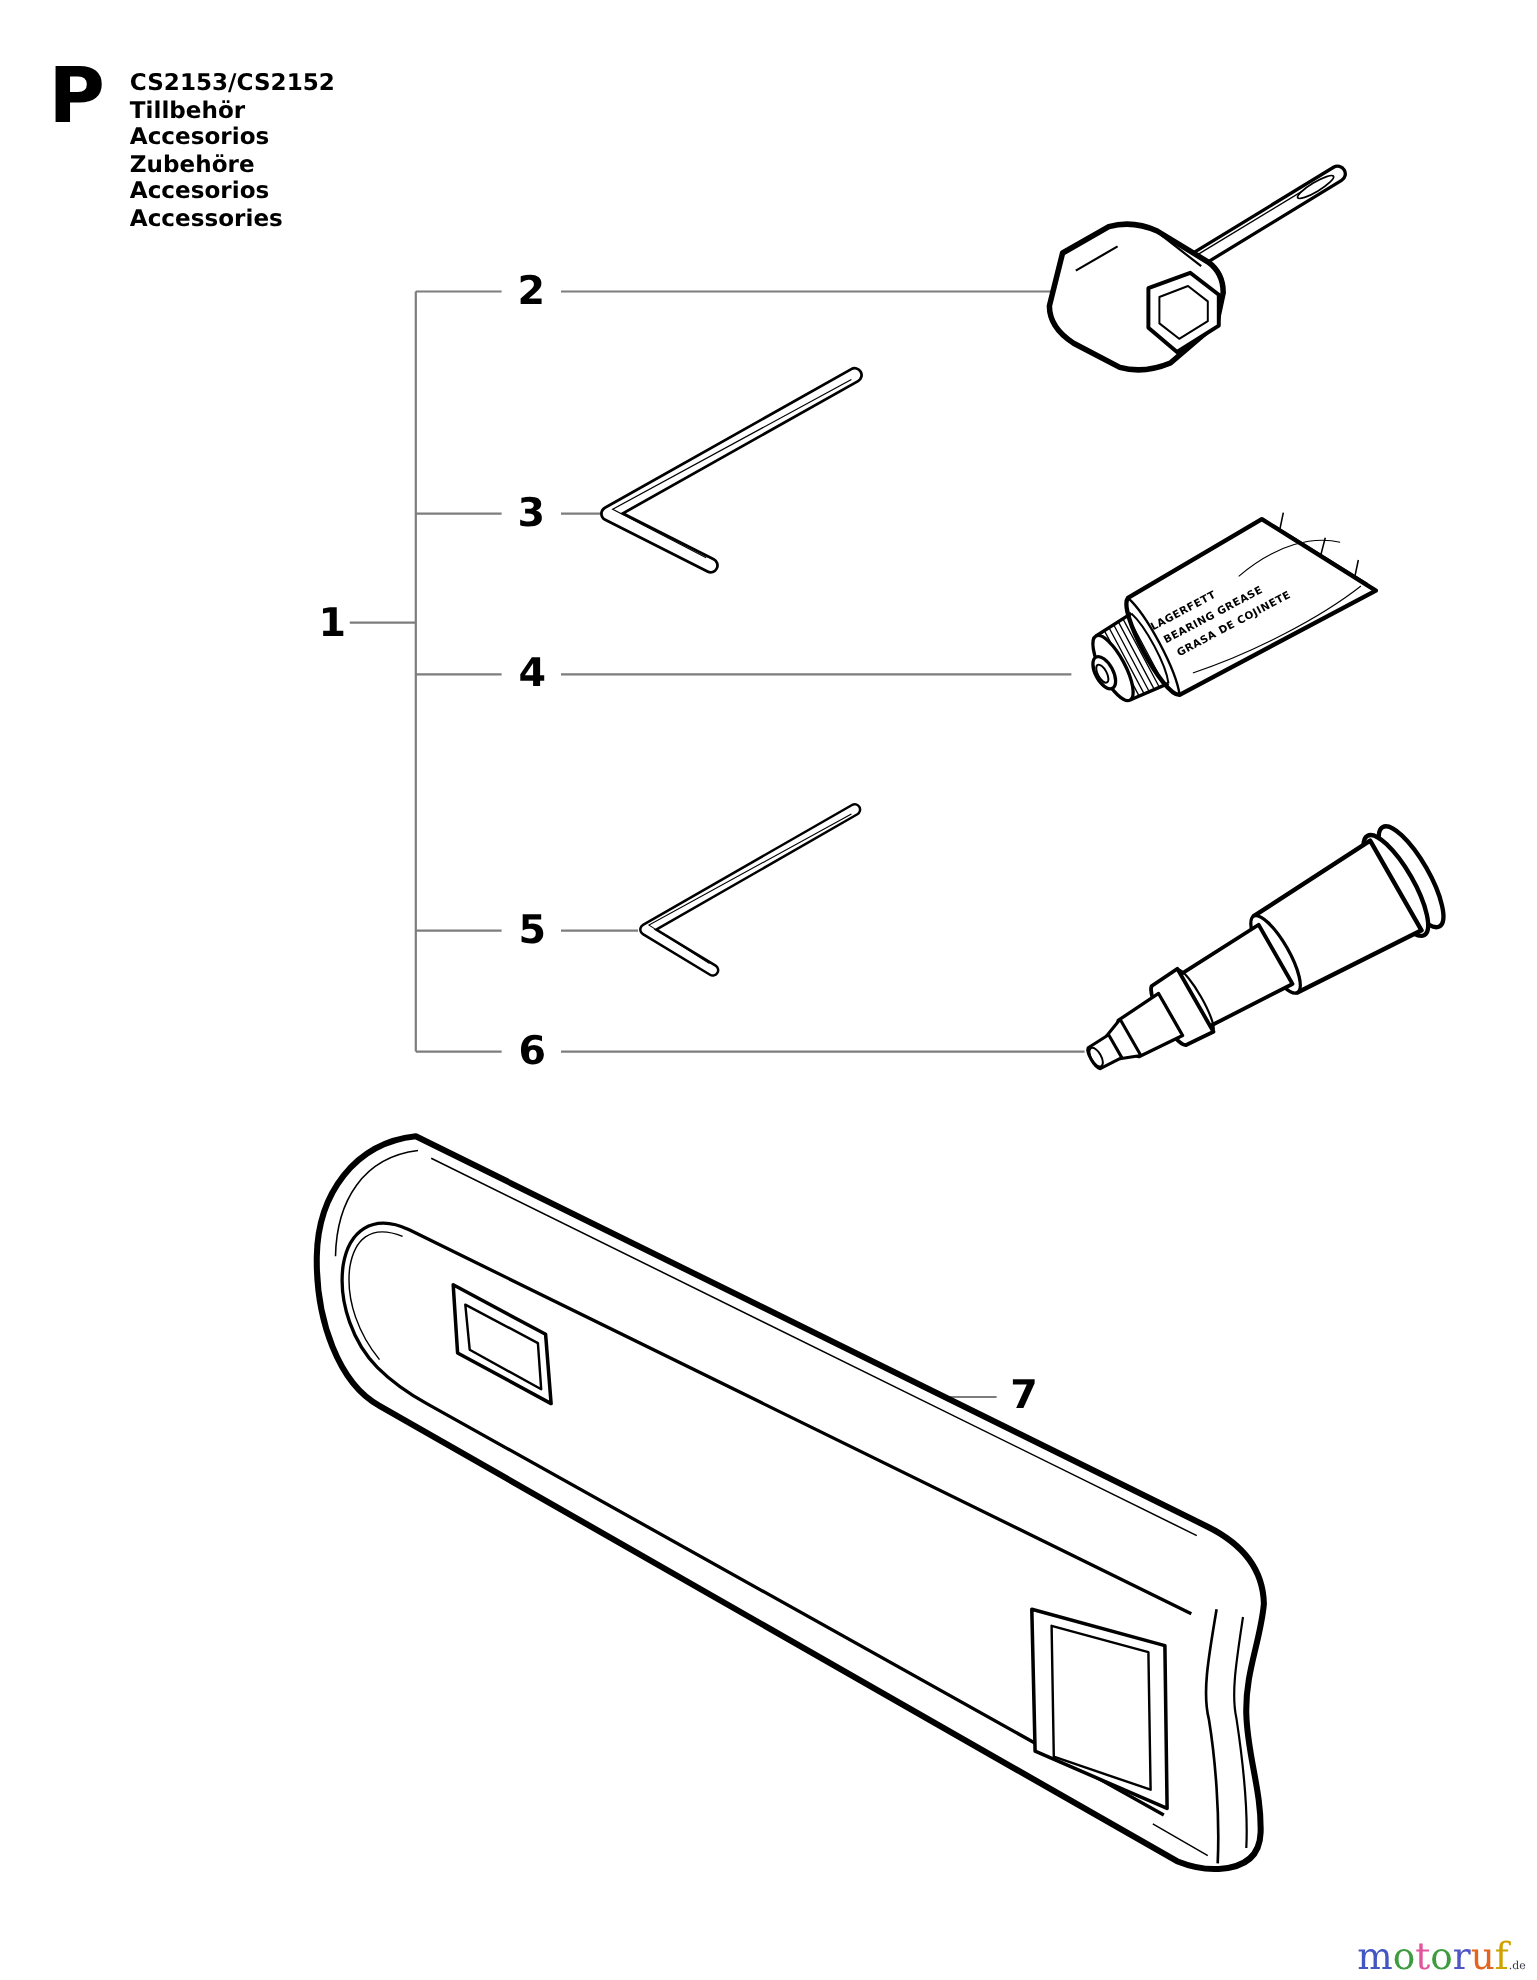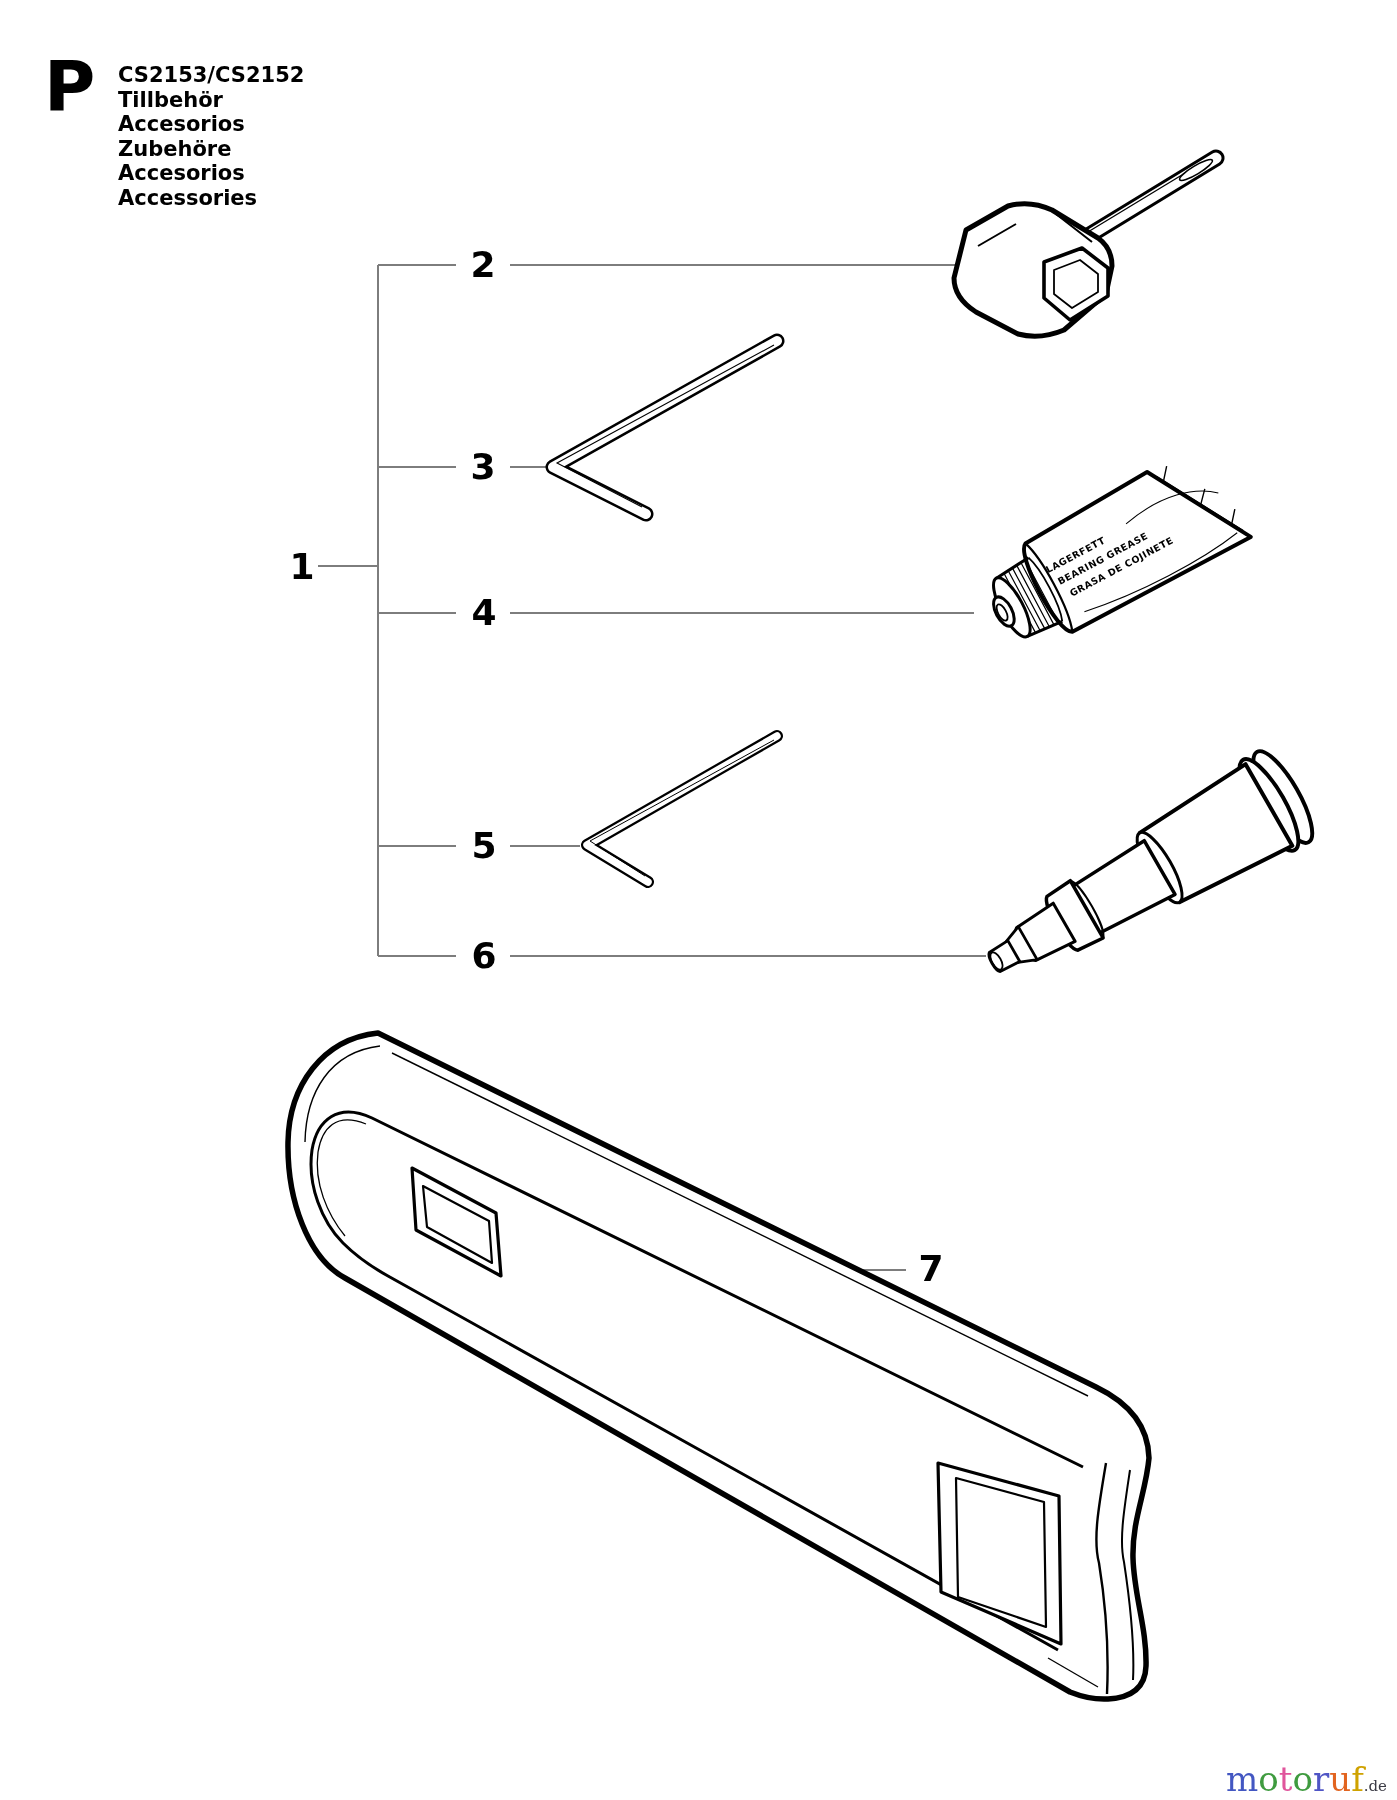--- a/index.html
+++ b/index.html
@@ -4,21 +4,21 @@
 <style>
   html,body{margin:0;padding:0;background:#fff;}
   .page{position:relative;width:1397px;height:1800px;background:#ffffff;overflow:hidden;
         font-family:"DejaVu Sans","Liberation Sans",sans-serif;color:#000;}
   .art{position:absolute;left:0;top:0;width:1397px;height:1800px;}
   .section-letter{position:absolute;left:44px;top:52px;font-size:70px;font-weight:bold;line-height:1;}
   .title-block{position:absolute;left:118px;top:63px;font-size:21px;font-weight:bold;line-height:24.5px;}
   .callout{position:absolute;transform:translate(-50%,-50%);font-size:36px;font-weight:bold;line-height:1;}
   .watermark{position:absolute;right:10px;bottom:4px;font-family:"DejaVu Serif","Liberation Serif",serif;
              font-size:34px;line-height:1;letter-spacing:0px;text-decoration:none;}
-  .watermark .suffix{font-size:15px;}
+  .watermark .suffix{font-size:10px;}
   .tube-label{font-family:"DejaVu Sans","Liberation Sans",sans-serif;font-size:9.5px;font-weight:bold;
               letter-spacing:.5px;fill:#000;stroke:none;}
 </style>
 </head>
 <body>
 
 <div class="page">
 
   <div class="section-letter">P</div>
   <div class="title-block">

